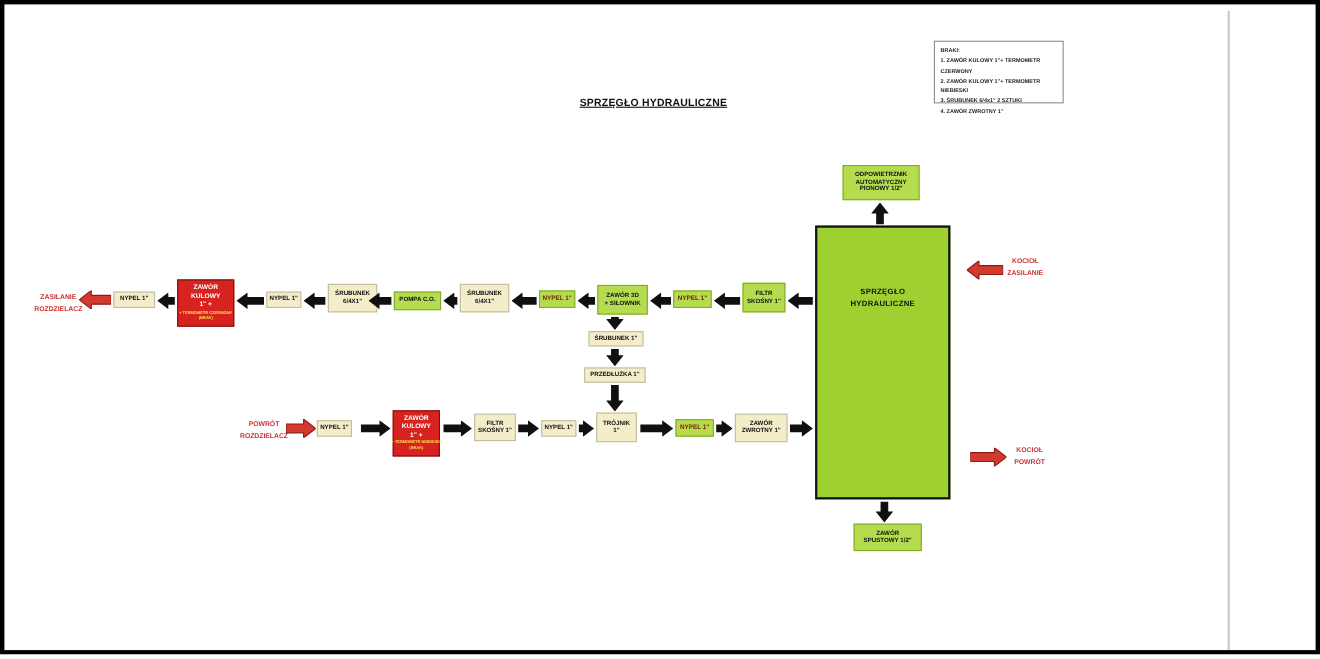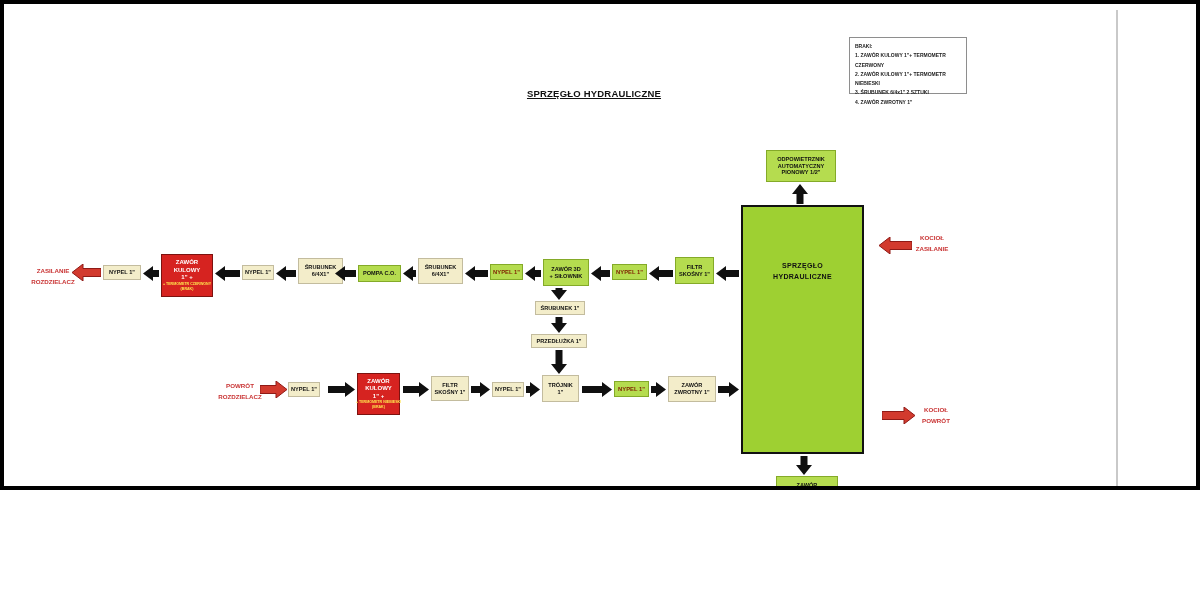--- a/index.html
+++ b/index.html
@@ -1,16 +1,16 @@
 <!DOCTYPE html>
 <html><head>
 <meta charset="utf-8">
 <style>
   html,body{margin:0;padding:0;background:#ffffff;}
-  .page{position:relative;width:1200px;height:490px;background:#ffffff;border:4px solid #000;box-sizing:border-box;overflow:hidden;font-family:"Liberation Sans","DejaVu Sans",sans-serif;}
+  .page{position:relative;width:1200px;height:595px;background:#ffffff;border:4px solid #000;box-sizing:border-box;overflow:hidden;font-family:"Liberation Sans","DejaVu Sans",sans-serif;}
   .title{position:absolute;left:490px;top:84px;width:200px;text-align:center;font-size:9.5px;font-weight:bold;text-decoration:underline;color:#111;letter-spacing:.2px;}
   .note{position:absolute;left:845px;top:33px;width:118px;height:57px;border:1px solid #8e8e8e;background:#fff;padding:4px 5px;box-sizing:border-box;font-size:5px;font-weight:bold;color:#222;line-height:1.85;}
   .node{position:absolute;display:flex;flex-direction:column;align-items:center;justify-content:center;text-align:center;font-weight:bold;box-sizing:border-box;line-height:1.2;}
   .node .ln{white-space:nowrap;}
   .green{background:#b5dc4f;border:1px solid #84aa28;font-size:5.6px;color:#111;}
   .green-red{background:#b5dc4f;border:1px solid #84aa28;font-size:5.8px;color:#7e1f00;}
   .big{background:#9ed032;border:2px solid #111;font-size:7px;color:#111;justify-content:flex-start;padding-top:54px;letter-spacing:.3px;line-height:1.5;}
   .cream{background:#f3edca;border:1px solid #c3bc9e;font-size:5.6px;color:#111;}
   .red{background:#d62320;border:1px solid #7d120f;color:#fff;font-size:6px;line-height:1.25;}
   .red .sub{color:#ffe34d;font-size:3.6px;line-height:1.35;white-space:nowrap;}

